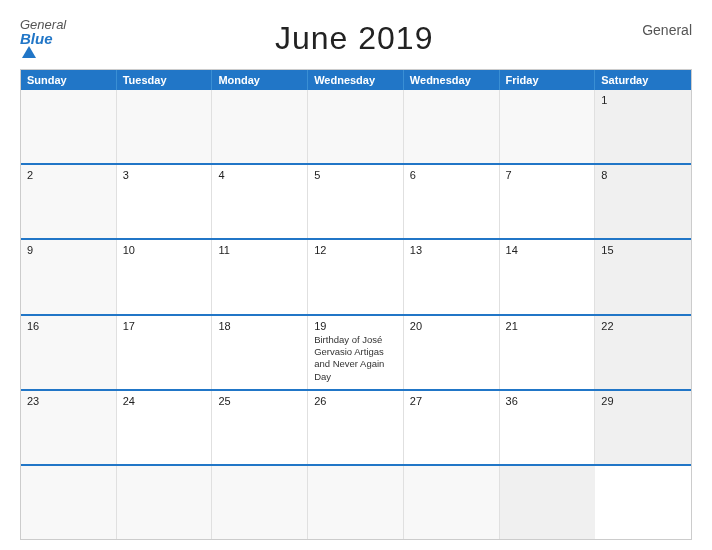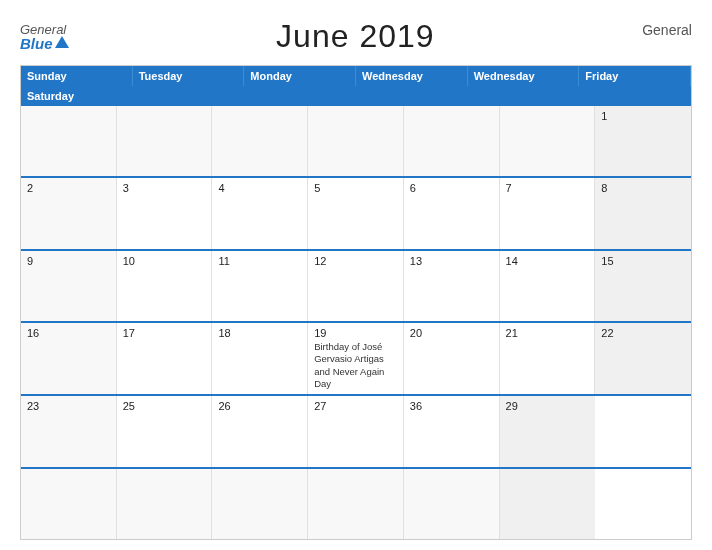--- a/index.html
+++ b/index.html
@@ -33,20 +33,21 @@
       font-size: 13px;
       color: #555;
       font-style: italic;
     }
     .logo-blue {
       font-size: 15px;
       color: #2176c7;
       font-style: italic;
       font-weight: bold;
       display: flex;
+      flex-direction: column;
     }
     .logo-triangle {
       width: 0;
       height: 0;
       border-left: 7px solid transparent;
       border-right: 7px solid transparent;
       border-bottom: 12px solid #2176c7;
       margin-left: 2px;
       margin-bottom: 1px;
     }
@@ -63,21 +64,21 @@
       margin-top: 4px;
     }
     .calendar {
       flex: 1;
       display: flex;
       flex-direction: column;
       border: 1px solid #ccc;
     }
     .cal-header {
       display: grid;
-      grid-template-columns: repeat(6, 1fr);
+      grid-template-columns: repeat(7, 1fr);
       background: #2176c7;
     }
     .cal-header-cell {
       color: #fff;
       font-size: 11px;
       font-weight: bold;
       text-align: left;
       padding: 4px 6px;
       border-right: 1px solid #3a8fd4;
     }
@@ -240,20 +241,23 @@
         <div class="cal-cell saturday">
             <span class="day-num">22</span>
           </div>
       </div>
 
       <div class="cal-row">
         <div class="cal-cell sunday">
             <span class="day-num">23</span>
           </div>
         <div class="cal-cell">
+            <span class="day-num">24</span>
+          </div>
+        <div class="cal-cell">
             <span class="day-num">25</span>
           </div>
         <div class="cal-cell">
             <span class="day-num">26</span>
           </div>
         <div class="cal-cell">
             <span class="day-num">27</span>
           </div>
         <div class="cal-cell">
             <span class="day-num">36</span>

